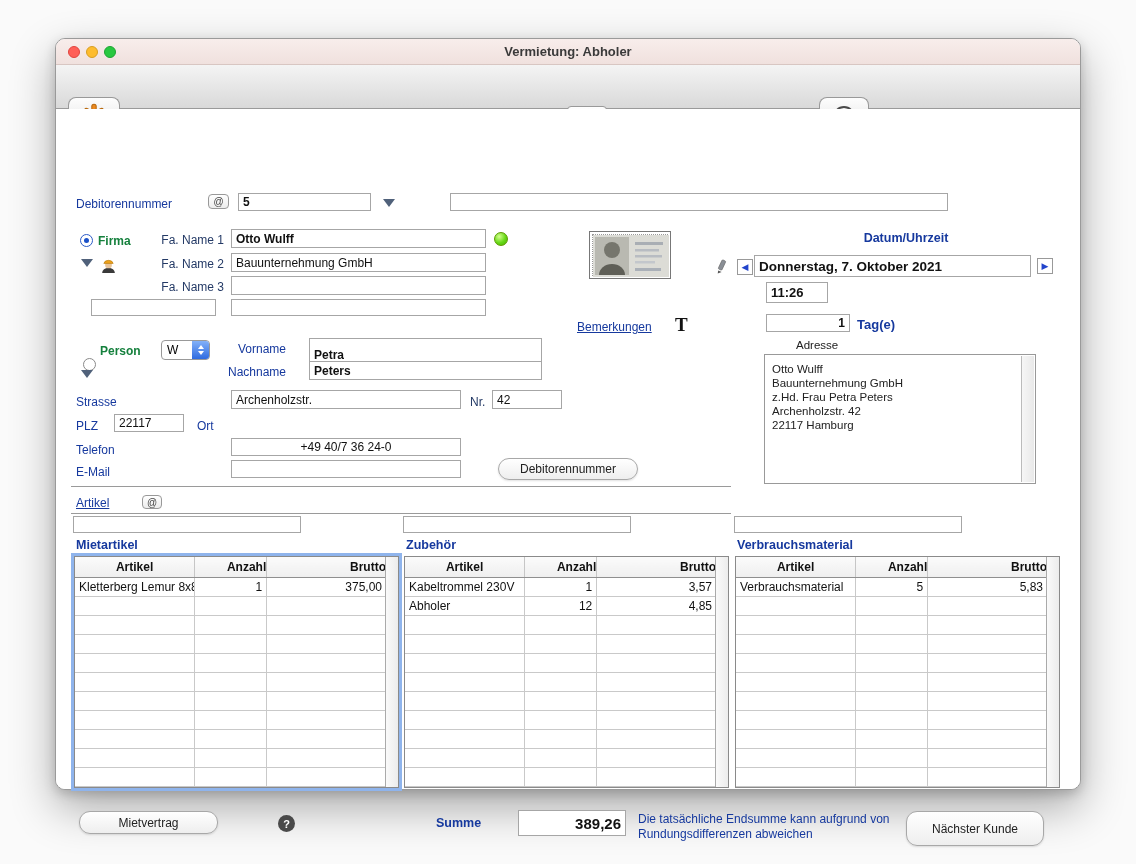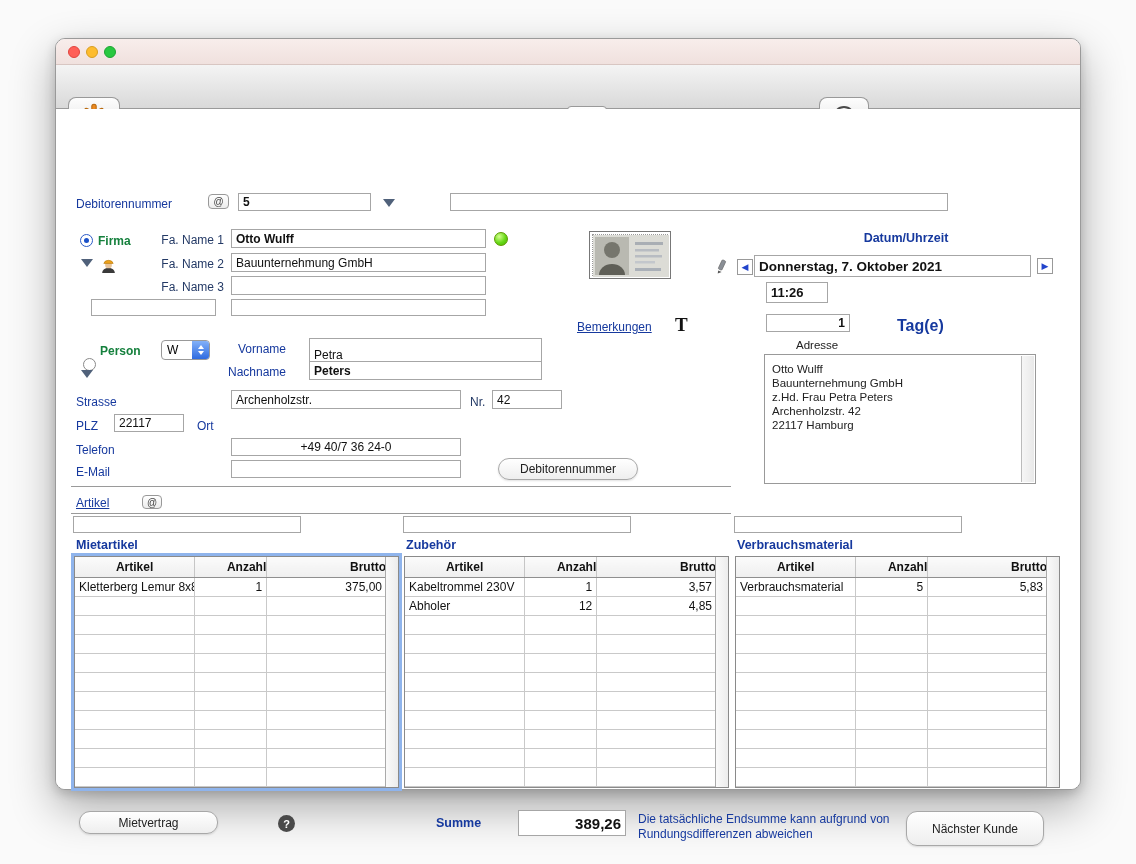--- a/index.html
+++ b/index.html
@@ -80,20 +80,21 @@
 </style>
 </head>
 <body>
 
 <div class="window">
 
   <div class="titlebar">
     <div class="light red"></div>
     <div class="light yellow"></div>
     <div class="light green"></div>
+    <div class="title">Vermietung: Abholer</div>
   </div>
 
   <div class="toolbar">
     <div class="tool-tab tab-left">
       <span>
         <svg width="26" height="26" viewBox="0 0 24 24">
           <g fill="#ed8a1f" stroke="#b86a10" stroke-width="1">
             <rect x="10" y="2" width="4" height="20" rx="2"></rect>
             <rect x="10" y="2" width="4" height="20" rx="2" transform="rotate(60 12 12)"></rect>
             <rect x="10" y="2" width="4" height="20" rx="2" transform="rotate(120 12 12)"></rect>
@@ -165,21 +166,21 @@
       <svg width="14" height="16" viewBox="0 0 14 16">
         <rect x="5" y="1" width="4" height="10" rx="1" transform="rotate(25 7 6)" fill="#8a8f96" stroke="#666" stroke-width="0.6"></rect>
         <path d="M3.2 11.4 l3.4 1.7 -3.9 1.4 z" fill="#555"></path>
       </svg>
     </span>
     <div class="abs arrow-box" style="left:681px; top:150px;">◀</div>
     <input class="abs bold" style="left: 698px; top: 146px; width: 277px; height: 22px; font-size: 13.5px;" value="Donnerstag, 7. Oktober 2021">
     <div class="abs arrow-box" style="left:981px; top:149px;">▶</div>
     <input class="abs bold" style="left: 710px; top: 173px; width: 62px; height: 21px; font-size: 13px;" value="11:26">
     <input class="abs bold right" style="left: 710px; top: 205px; width: 84px; height: 18px;" value="1">
-    <div class="abs lbl" style="left:801px; top:208px; font-weight:bold; font-size:16px;margin-left:40px;">Tag(e)</div>
+    <div class="abs lbl" style="left:801px; top:208px; font-weight:bold; font-size:13px;">Tag(e)</div>
 
     <div class="abs" style="left:740px; top:230px; font-size:11.5px; color:#222;">Adresse</div>
     <div class="abs addr-box" style="left:708px; top:245px; width:272px; height:130px;">
       <div class="addr-text">
         <div>Otto Wulff</div>
         <div>Bauunternehmung GmbH</div>
         <div>z.Hd. Frau Petra Peters</div>
         <div>Archenholzstr. 42</div>
         <div>22117 Hamburg</div>
       </div>
@@ -190,21 +191,21 @@
     <div class="abs lbl-bold" style="left:44px; top:235px;">Person</div>
     <div class="abs sel-box" style="left:105px; top:231px; width:49px; height:20px;">
       <span class="val">W</span>
       <span class="stepper">
           <span class="stp-up"></span>
           <span class="stp-dn"></span>
         </span>
     </div>
     <div class="abs tri-down" style="left:25px; top:261px;"></div>
     <div class="abs lbl rlabel" style="left:170px; top:233px; width:60px;">Vorname</div>
-    <input class="abs" style="left: 253px; top: 229px; width: 233px; height: 34px;" value="Petra">
+    <input class="abs" style="left: 253px; top: 229px; width: 233px; height: 34px; font-weight: bold;" value="Petra">
     <div class="abs lbl rlabel" style="left:170px; top:256px; width:60px;">Nachname</div>
     <input class="abs bold" style="left: 253px; top: 252px; width: 233px; height: 19px;" value="Peters">
 
     <div class="abs lbl" style="left:20px; top:286px;">Strasse</div>
     <input class="abs" style="left: 175px; top: 281px; width: 230px; height: 19px;" value="Archenholzstr.">
     <div class="abs lbl-dark" style="left:414px; top:286px;">Nr.</div>
     <input class="abs" style="left: 436px; top: 281px; width: 70px; height: 19px;" value="42">
     <div class="abs lbl" style="left:20px; top:310px;">PLZ</div>
     <input class="abs" style="left: 58px; top: 305px; width: 70px; height: 18px;" value="22117">
     <div class="abs lbl" style="left:141px; top:310px;">Ort</div>

